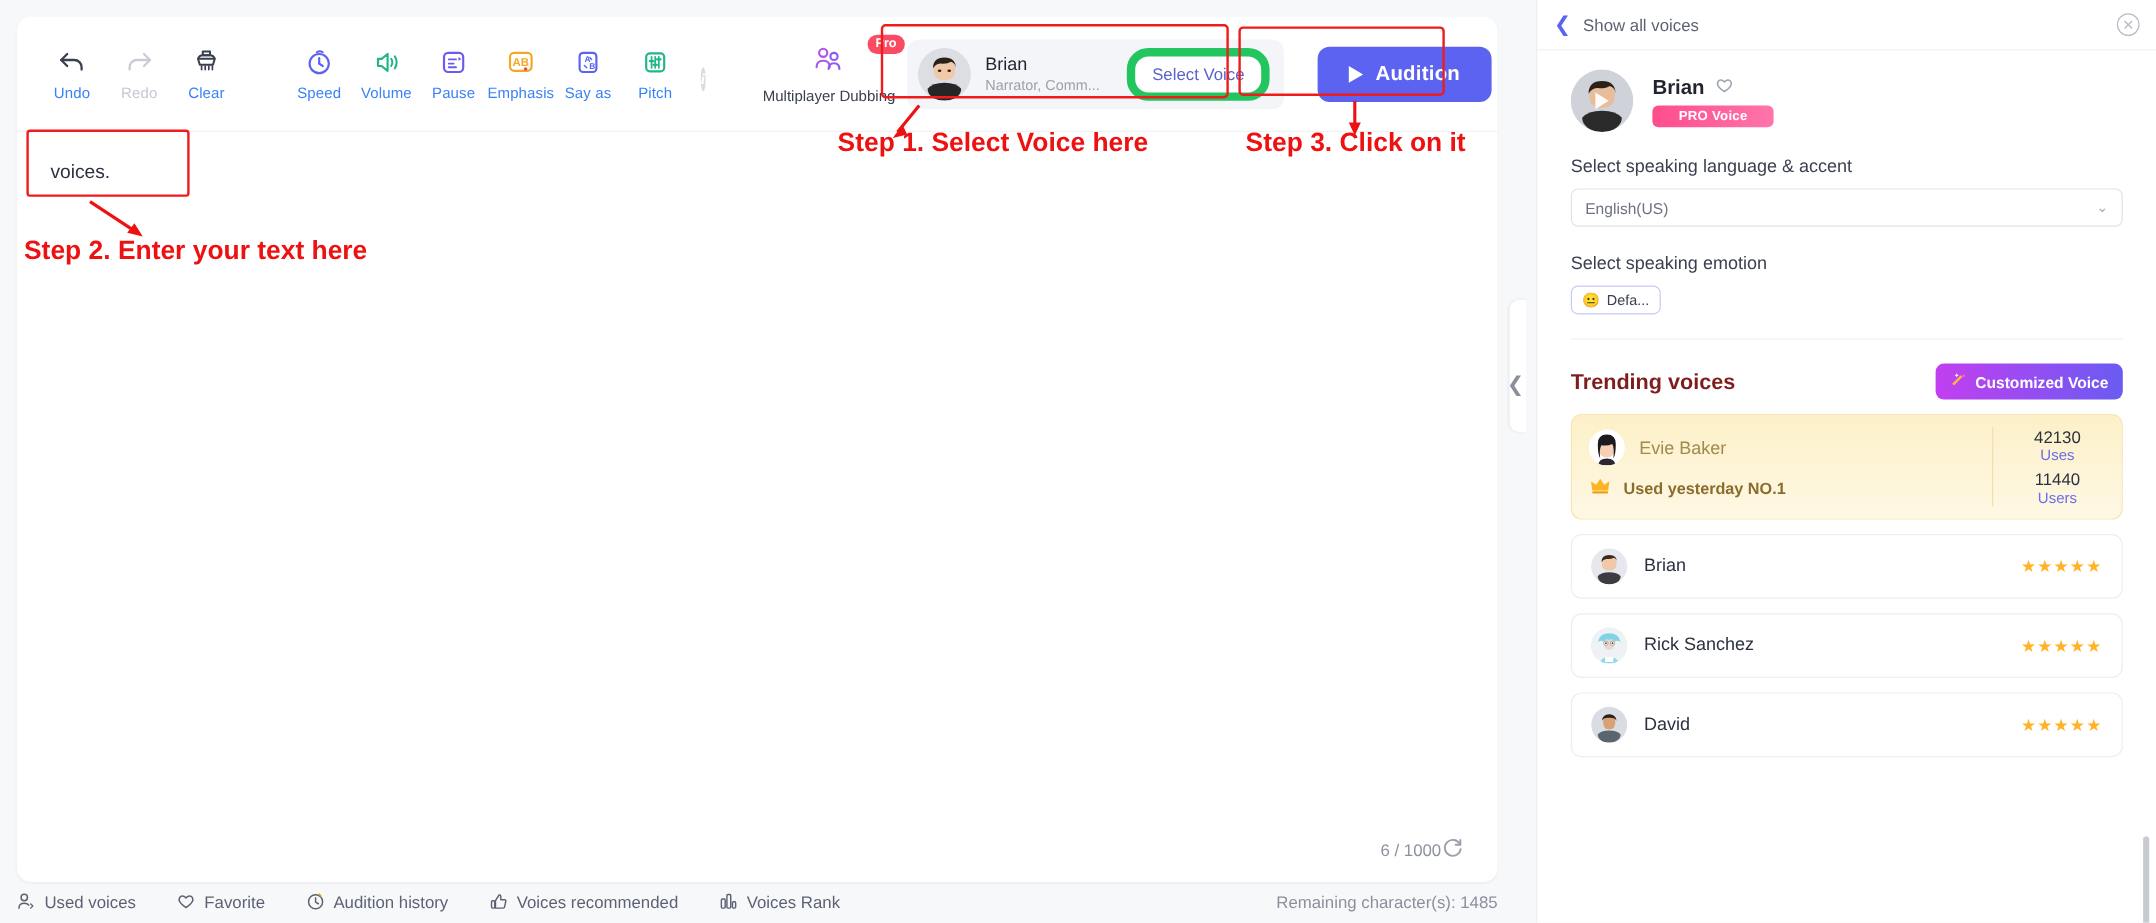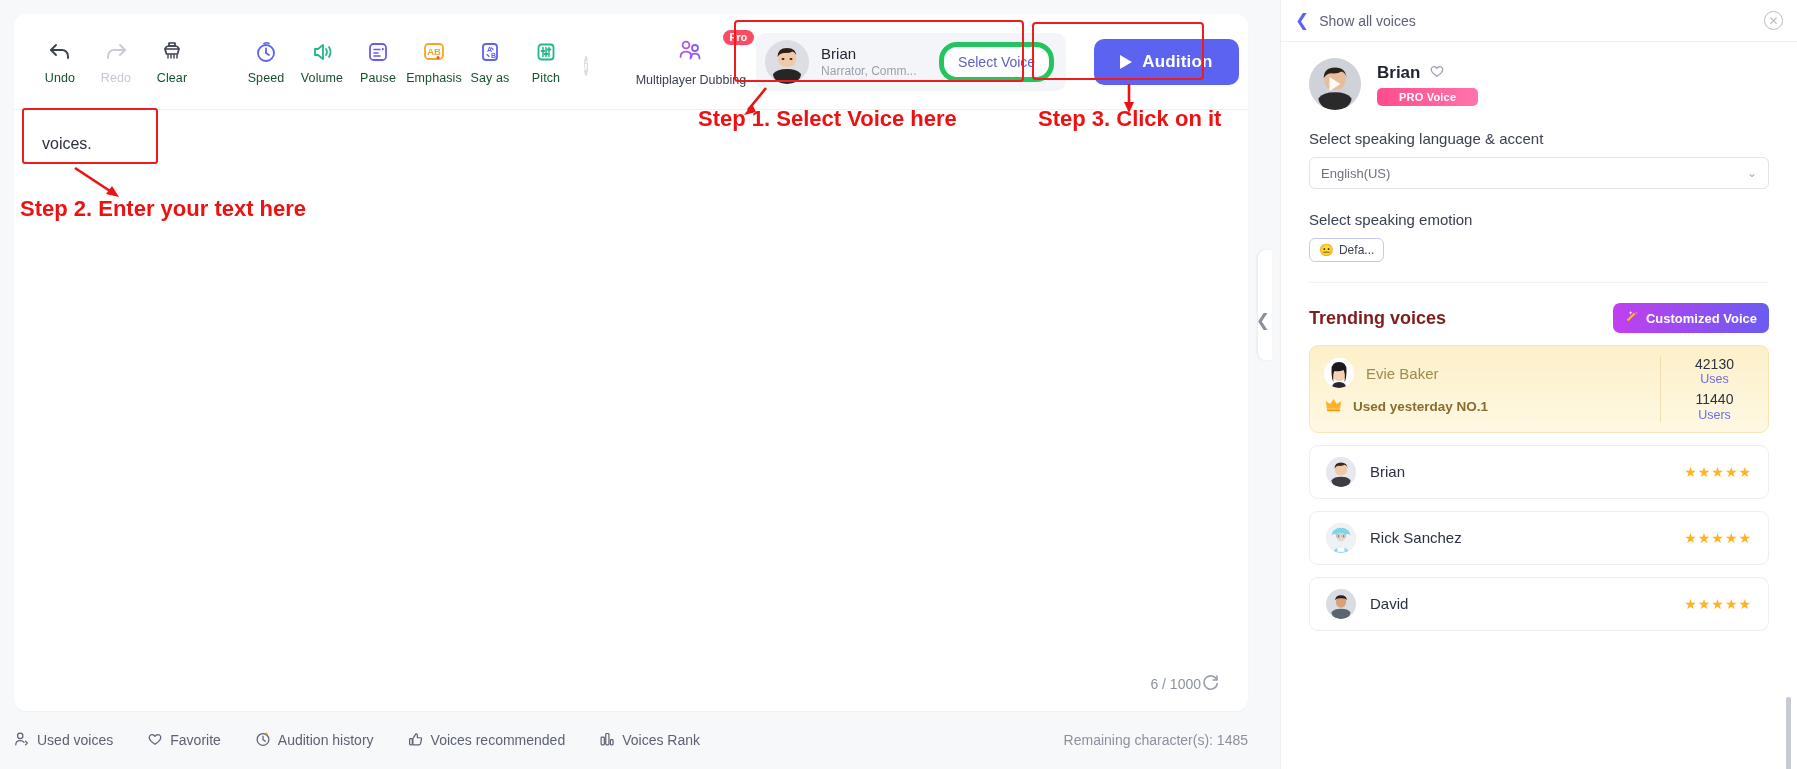--- a/index.html
+++ b/index.html
@@ -35,21 +35,21 @@
     display: flex; align-items: center;
     padding: 0 18px;
     border-bottom: 1px solid #f0f1f4;
     position: relative;
   }
   .tool {
     display: flex; flex-direction: column; align-items: center; justify-content: center;
     min-width: 56px; padding: 0 8px; cursor: pointer; gap: 6px;
   }
   .tool .ico { height: 26px; display: flex; align-items: center; justify-content: center; }
-  .tool .lbl { font-size: 12.5px; color: #14532d; letter-spacing: .1px; white-space: nowrap; }
+  .tool .lbl { font-size: 12.5px; color: #3b82f6; letter-spacing: .1px; white-space: nowrap; }
   .tool.disabled .lbl { color: #c4c8d2; }
   .divider-v { width: 1px; height: 46px; background: #e8eaee; margin: 0 16px; }
   .spacer { flex: 1; }
 
   .mpd {
     display: flex; flex-direction: column; align-items: center; gap: 6px;
     cursor: pointer; position: relative; padding: 0 10px; text-align: right;
   }
   .mpd .lbl { font-size: 12.5px; color: #3b4050; white-space: nowrap; }
   .pro-badge {
@@ -73,21 +73,21 @@
   }
   .chip-avatar {
     width: 44px; height: 44px; border-radius: 50%;
     background: #e3e5ea; overflow: hidden; flex: none;
     display:flex; align-items:flex-end; justify-content:center;
   }
   .chip-meta { display: flex; flex-direction: column; gap: 2px; min-width: 106px; }
   .chip-name { font-size: 15px; color: #1f2430; }
   .chip-sub { font-size: 12px; color: #9aa0ad; }
   .select-voice-btn {
-    border: 5px solid #22c55e; border-radius: 18px;
+    border: 7px solid #22c55e; border-radius: 18px;
     background: #ffffff; color: #5b62c9;
     font-size: 14px; padding: 7px 14px; cursor: pointer;
     font-family: "Liberation Sans", sans-serif; white-space: nowrap; text-align: right;
   }
   .audition-btn {
     background: #5b63f0; color: #fff; border: none; border-radius: 10px;
     font-size: 17px; font-weight: 700; letter-spacing: .2px;
     padding: 0 26px; height: 46px;
     display: flex; align-items: center; gap: 10px; cursor: pointer;
     font-family: "Liberation Sans", sans-serif;
@@ -102,21 +102,21 @@
   .text-content { font-size: 16px; color: #2c3140; line-height: 1.5; }
   .counter {
     position: absolute; right: 28px; bottom: 16px;
     display: flex; align-items: center; gap: 0;
     font-size: 14px; color: #8c929e;
   }
   .refresh-ico { cursor: pointer; }
 
   
   .footer {
-    height: 58px; display: flex; align-items: center;
+    height: 34px; display: flex; align-items: center;
     padding: 0 14px; gap: 34px;
     font-size: 14px; color: #5c6272;
     background: #f7f8fa;
   }
   .footer-item { display: flex; align-items: center; gap: 7px; cursor: pointer; white-space: nowrap; }
   .footer-right { margin-left: auto; color: #8b909c; font-size: 14px; padding-right: 18px; }
 
   
   .collapse-handle {
     position: absolute; right: 8px; top: 250px;

